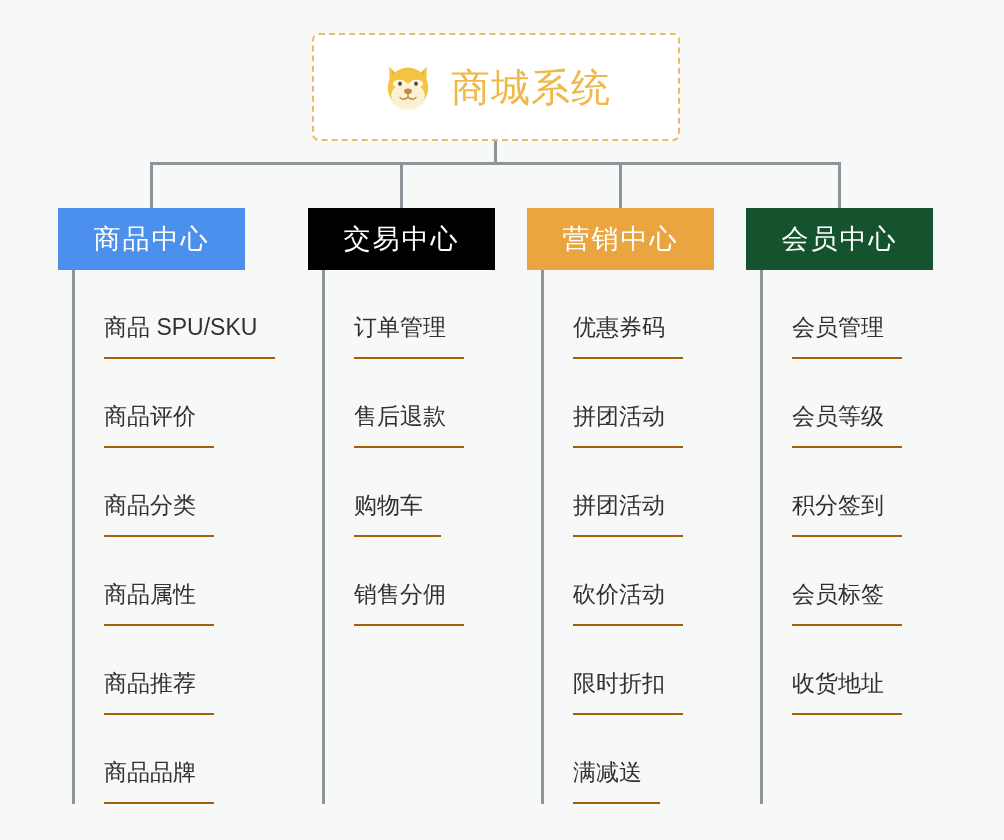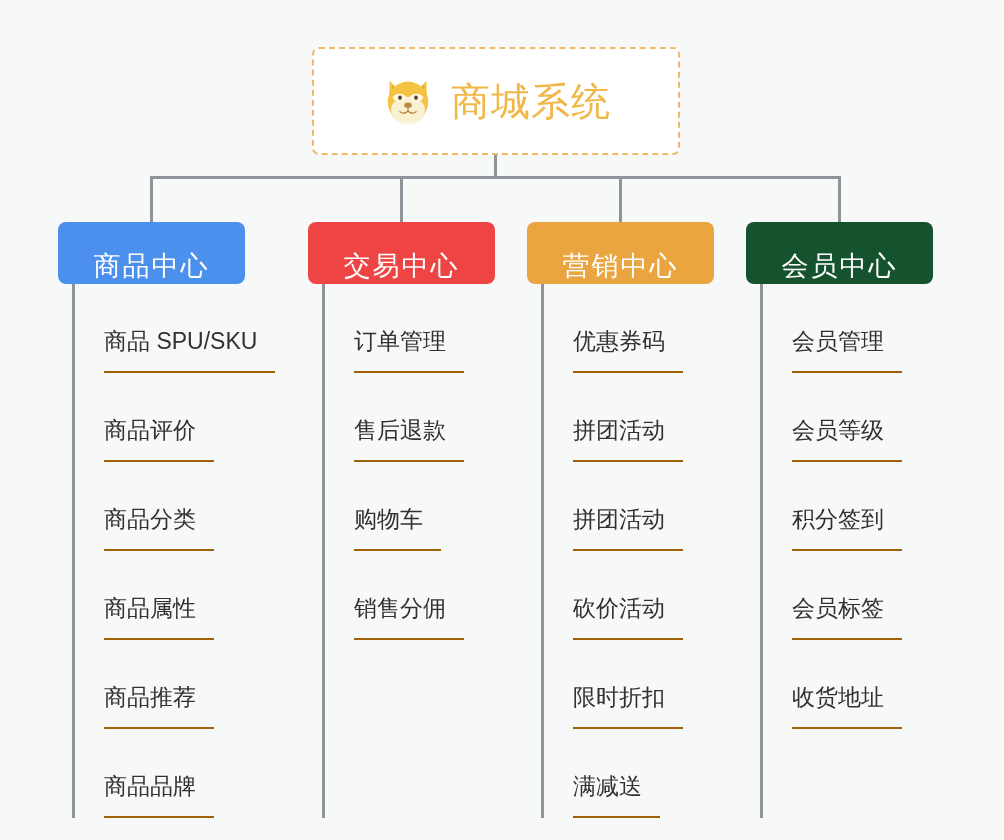--- a/index.html
+++ b/index.html
@@ -10,21 +10,20 @@
     width: 1004px;
     height: 840px;
     background: #f7f8f8;
     font-family: "Liberation Sans", "DejaVu Sans", sans-serif;
     overflow: hidden;
   }
   #canvas {
     position: relative;
     width: 1004px;
     height: 801px;
-    margin-top: 14px;
   }
 
   
   .root-node {
     position: absolute;
     left: 312px;
     top: 33px;
     width: 368px;
     height: 108px;
     background: #ffffff;
@@ -61,23 +60,23 @@
 
   
   .column {
     position: absolute;
     top: 208px;
     width: 220px;
   }
   .col-header {
     width: 187px;
     height: 62px;
-    border-radius: 8px;
+    border-radius: 0;
     display: flex;
-    align-items: flex-end;
+    align-items: center;
     justify-content: center;
     color: #ffffff;
     font-size: 27px;
     letter-spacing: 2px;
     box-sizing: border-box;
   }
   .col-trunk {
     position: absolute;
     left: 14px;
     top: 62px;
@@ -164,21 +163,21 @@
       <li class="leaf-item">
           <span class="leaf-underline">商品推荐</span>
         </li>
       <li class="leaf-item">
           <span class="leaf-underline">商品品牌</span>
         </li>
     </ul>
   </div>
 
   <div class="column" style="left:308px;">
-    <div class="col-header" style="background:#ef4444;">
+    <div class="col-header" style="background:#000000;">
       <span>交易中心</span>
     </div>
     <div class="col-trunk" style="height:534px;"></div>
     <ul class="leaf-list">
       <li class="leaf-item">
           <span class="leaf-underline">订单管理</span>
         </li>
       <li class="leaf-item">
           <span class="leaf-underline">售后退款</span>
         </li>

